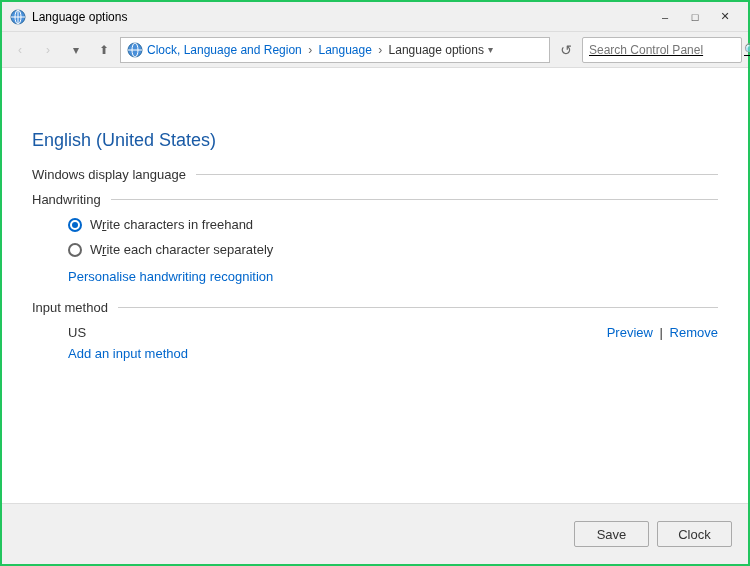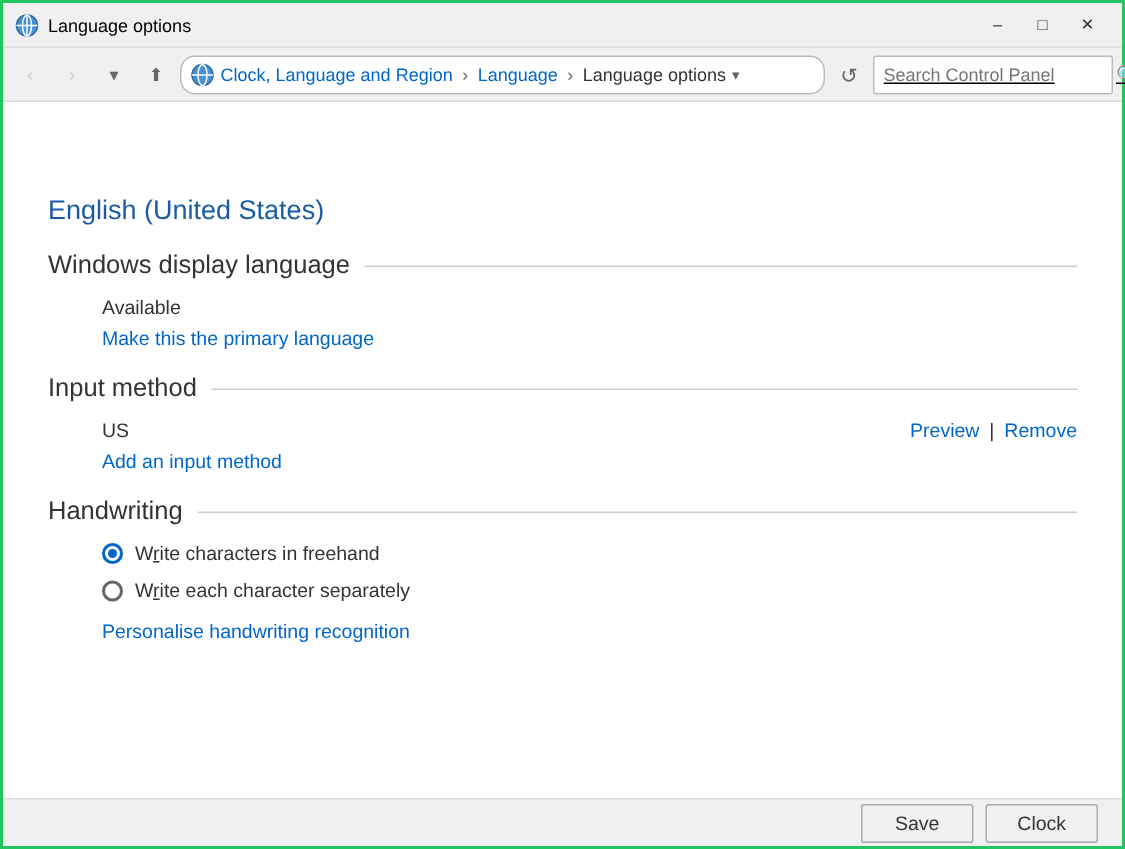--- a/index.html
+++ b/index.html
@@ -83,21 +83,21 @@
       font-size: 12px;
       border-radius: 2px;
     }
     .nav-btn.disabled { color: #ccc; cursor: default; }
 
     .breadcrumb-bar {
       flex: 1;
       height: 26px;
       background: #fff;
       border: 1px solid #bbb;
-      border-radius: 10px;
+      border-radius: 0;
       display: flex;
       align-items: center;
       padding: 0 6px;
       overflow: hidden;
     }
     .breadcrumb-icon {
       width: 16px;
       height: 16px;
       margin-right: 4px;
       flex-shrink: 0;
@@ -181,21 +181,21 @@
       margin-bottom: 8px;
     }
 
     .section-header {
       display: flex;
       align-items: center;
       margin-bottom: 10px;
     }
 
     .section-label {
-      font-size: 17px;
+      font-size: 13px;
       color: #333;
       margin-right: 10px;
       white-space: nowrap;
     }
 
     .section-line {
       flex: 1;
       height: 1px;
       background: #ccc;
     }
@@ -285,21 +285,21 @@
       font-size: 13px;
       color: #333;
     }
 
     .radio-label span.underline {
       text-decoration: underline;
     }
 
     
     .bottom-bar {
-      height: 32px;
+      height: 61px;
       background: #f0f0f0;
       border-top: 1px solid #ddd;
       display: flex;
       align-items: center;
       justify-content: flex-end;
       padding: 0 16px;
       gap: 8px;
       flex-shrink: 0;
     }
 
@@ -371,23 +371,46 @@
 
   <div class="main-content">
 
     <div class="page-title">English (United States)</div>
 
     <div class="section">
       <div class="section-header">
         <span class="section-label">Windows display language</span>
         <div class="section-line"></div>
       </div>
+    </div>
+
+    <div class="section">
+      <div class="section-header">
+        <span class="section-label">Handwriting</span>
+        <div class="section-line"></div>
+      </div>
       <div class="section-content">
-        <div class="available-label">Available</div>
-        <a class="link">Make this the primary language</a>
+        <div class="radio-group">
+
+          <div class="radio-item">
+            <div class="radio-circle selected"></div>
+            <span class="radio-label">
+              W<span class="underline">r</span>ite characters in freehand
+            </span>
+          </div>
+
+          <div class="radio-item">
+            <div class="radio-circle"></div>
+            <span class="radio-label">
+              W<span class="underline">r</span>ite each character separately
+            </span>
+          </div>
+
+        </div>
+        <a class="link">Personalise handwriting recognition</a>
       </div>
     </div>
 
     <div class="section">
       <div class="section-header">
         <span class="section-label">Input method</span>
         <div class="section-line"></div>
       </div>
       <div class="section-content">
         <div class="input-method-row">
@@ -395,47 +418,20 @@
           <div class="input-method-actions">
             <a>Preview</a>
             <span class="sep"> | </span>
             <a>Remove</a>
           </div>
         </div>
         <a class="link">Add an input method</a>
       </div>
     </div>
 
-    <div class="section">
-      <div class="section-header">
-        <span class="section-label">Handwriting</span>
-        <div class="section-line"></div>
-      </div>
-      <div class="section-content">
-        <div class="radio-group">
-
-          <div class="radio-item">
-            <div class="radio-circle selected"></div>
-            <span class="radio-label">
-              W<span class="underline">r</span>ite characters in freehand
-            </span>
-          </div>
-
-          <div class="radio-item">
-            <div class="radio-circle"></div>
-            <span class="radio-label">
-              W<span class="underline">r</span>ite each character separately
-            </span>
-          </div>
-
-        </div>
-        <a class="link">Personalise handwriting recognition</a>
-      </div>
-    </div>
-
   </div>
 
   <div class="bottom-bar">
     <button class="btn">Save</button>
     <button class="btn">Clock</button>
   </div>
 
 </div>
 
 </body></html>

